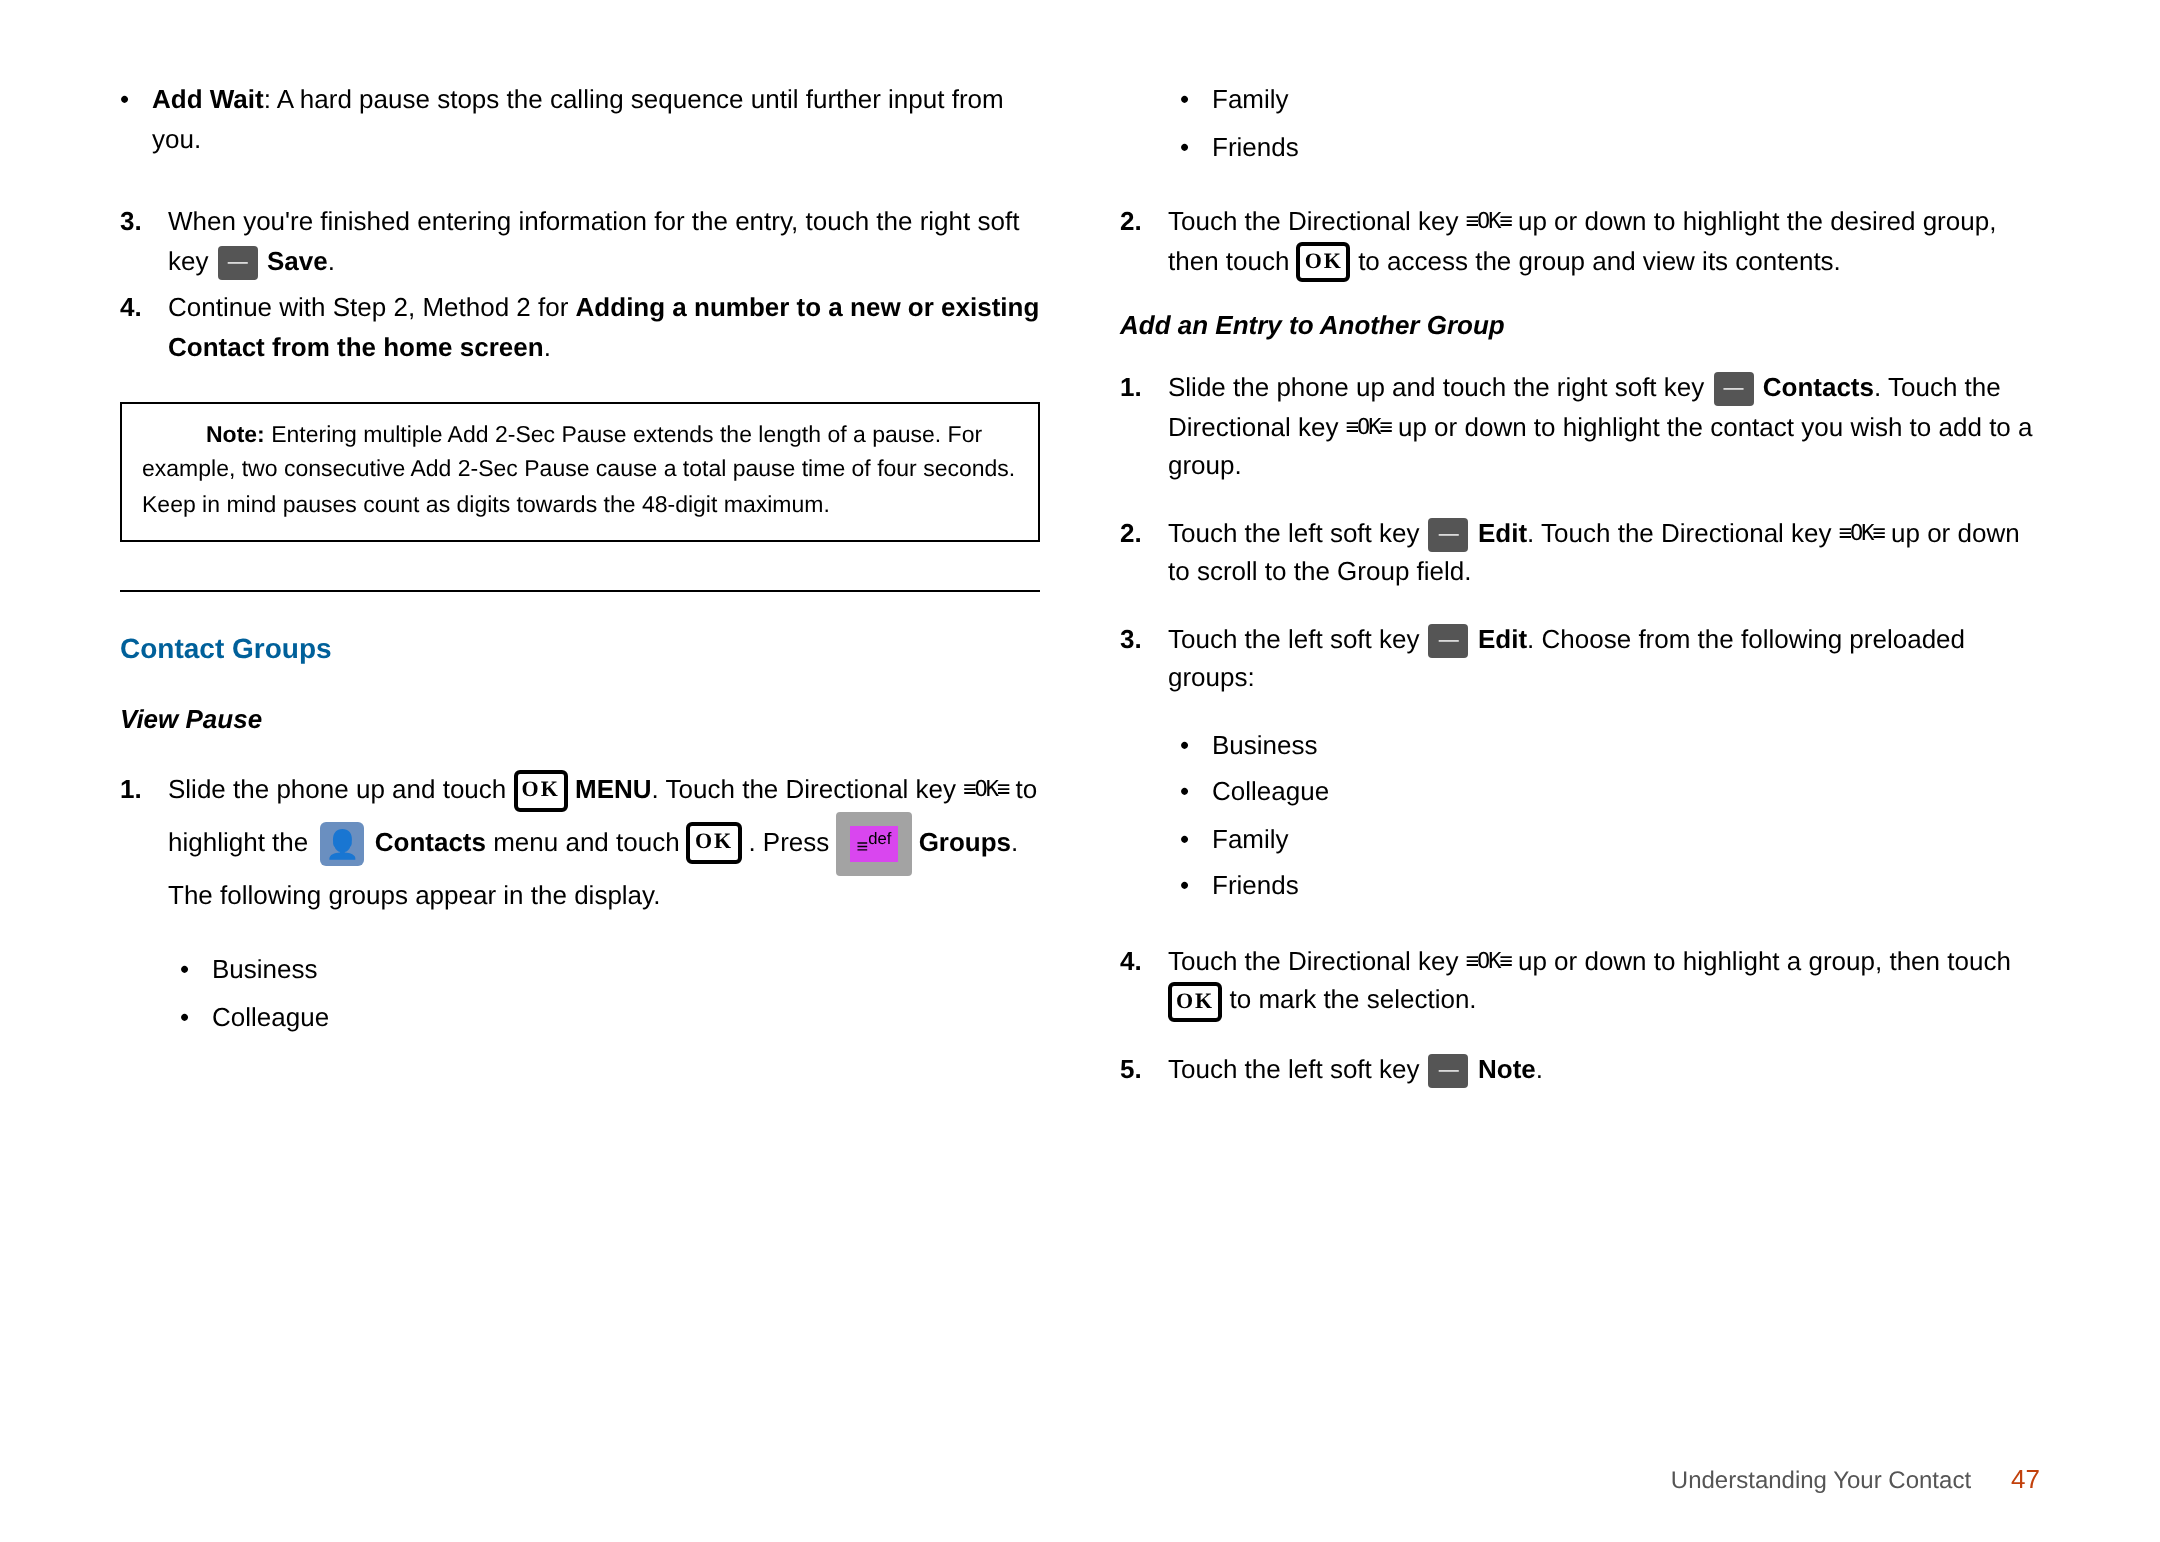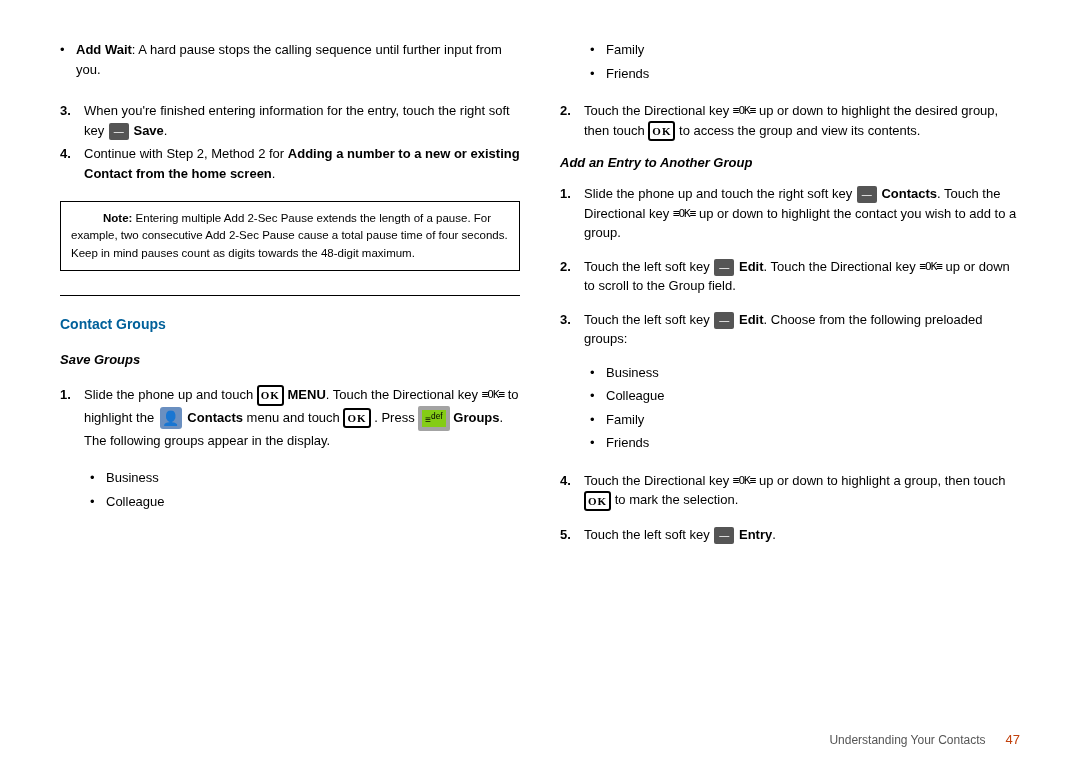--- a/index.html
+++ b/index.html
@@ -117,26 +117,26 @@
     }
     .icon-contacts-img::after {
       content: '👤';
       font-size: 14px;
       position: absolute;
       top: 1px;
       left: 3px;
     }
     .icon-groups {
       display: inline-block;
-      border: 4px solid #a3a3a3;
+      border: 7px solid #a3a3a3;
       border-radius: 2px;
       padding: 0 3px;
       font-size: 10px;
       vertical-align: middle;
-      background: #84cc16;
+      background: #d946ef;
     }
     .icon-softkey {
       display: inline-block;
       background: #555;
       color: #fff;
       padding: 1px 5px;
       font-size: 10px;
       vertical-align: middle;
       border-radius: 2px;
       margin: 0 1px;
@@ -201,21 +201,21 @@
     <div class="note-box">
       <span class="note-label">Note:</span>
       <span> Entering multiple Add 2-Sec Pause extends the length of a pause. For example, two consecutive Add 2-Sec Pause cause a total pause time of four seconds. Keep in mind pauses count as digits towards the 48-digit maximum.</span>
     </div>
 
     <hr class="divider">
 
     <div class="section-heading">Contact Groups</div>
 
 
-    <div class="sub-heading">Save Groups</div>
+    <div class="sub-heading">View Pause</div>
 
     <div class="step-item">
       <span class="step-num">1.</span>
       <span class="step-content">
         Slide the phone up and touch
         <span class="icon-ok">OK</span>
         <b> MENU</b>. Touch the Directional key
         <span class="icon-dir">≡OK≡</span>
         to highlight the
         <span class="icon-contacts-img"></span>
@@ -325,22 +325,22 @@
         <span class="icon-ok">OK</span>
         to mark the selection.
       </span>
     </div>
 
     <div class="step-item">
       <span class="step-num">5.</span>
       <span class="step-content">
         Touch the left soft key
         <span class="icon-softkey">—</span>
-        <b>Entry</b>.
+        <b>Note</b>.
       </span>
     </div>
   </div>
 </div>
 
 <div class="footer">
-  <span>Understanding Your Contacts</span>
+  <span>Understanding Your Contact</span>
   <span class="footer-page">47</span>
 </div>
 
 </body></html>

